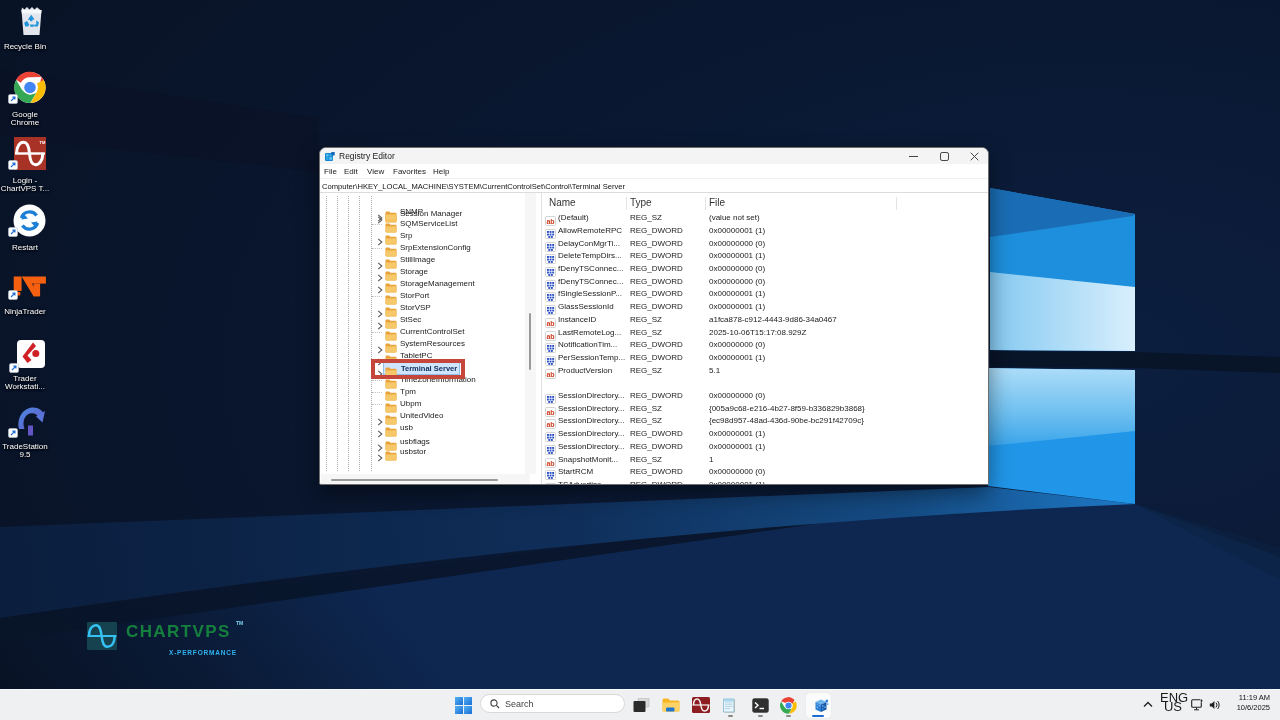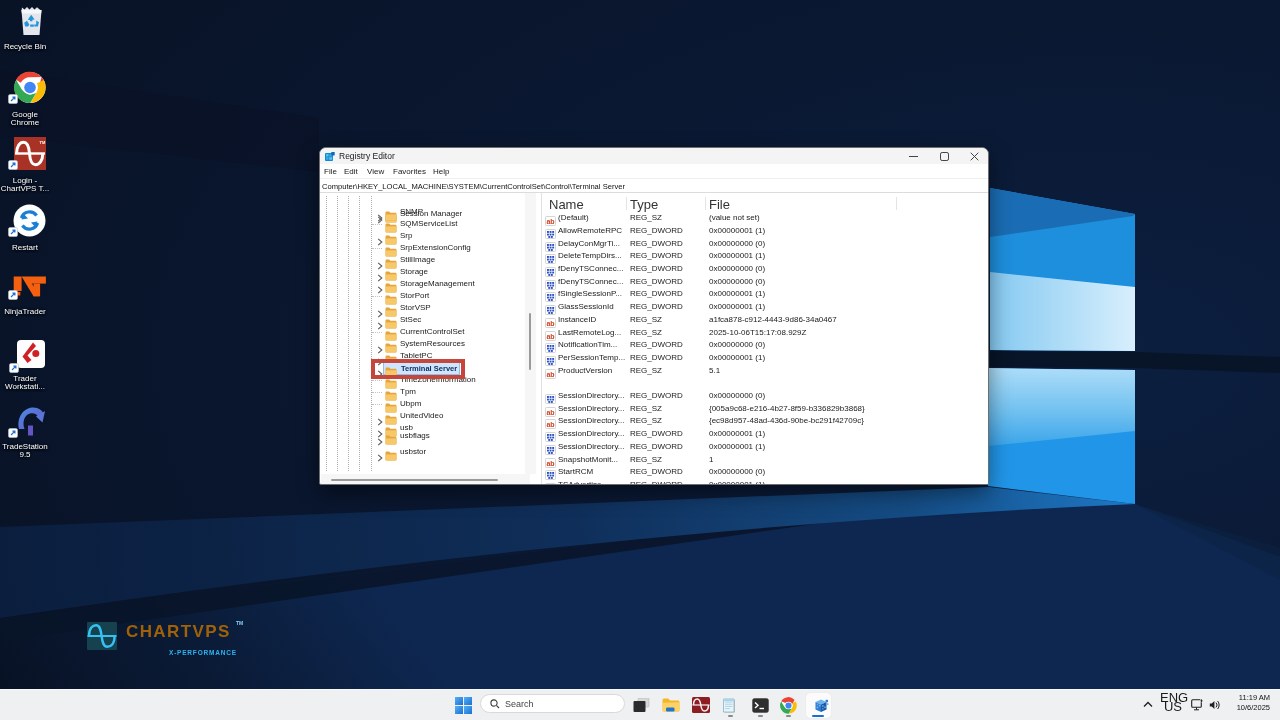--- a/index.html
+++ b/index.html
@@ -2,21 +2,21 @@
 <html><head><meta charset="utf-8"><style>
 *{margin:0;padding:0;box-sizing:border-box}
 html,body{width:1280px;height:720px;overflow:hidden}
 body{font-family:"Liberation Sans",sans-serif;position:relative;background:#0b1832}
 #wall{position:absolute;left:0;top:0}
 
 .dico{position:absolute;width:50px;text-align:center}
 .dlab{margin-top:3px;font-size:8px;line-height:7.5px;color:#fff;text-shadow:0 1px 2px rgba(0,0,0,0.95),0 0 3px rgba(0,0,0,0.8)}
 
 #clogo{position:absolute;left:87px;top:618px;width:180px;height:44px}
-#ctxt{position:absolute;left:39px;top:4px;font-size:17px;font-weight:bold;color:#a16207;letter-spacing:1.4px}
+#ctxt{position:absolute;left:39px;top:4px;font-size:17px;font-weight:bold;color:#15803d;letter-spacing:1.4px}
 #ctm{position:absolute;left:149px;top:2px;font-size:5px;font-weight:bold;color:#7fd4f6}
 #cperf{position:absolute;left:82px;top:31px;font-size:6.5px;font-weight:bold;color:#2fb3f0;letter-spacing:0.8px}
 
 #win{position:absolute;left:319px;top:147px;width:670px;height:338px;background:#fff;border:1px solid #6e6e6e;border-radius:7px 7px 2px 2px;box-shadow:0 8px 22px rgba(0,0,0,0.45);overflow:hidden}
 #tb{position:absolute;left:0;top:0;width:668px;height:16px;background:#f4f4f4;border-radius:6px 6px 0 0}
 #ttl{position:absolute;left:19px;top:3px;font-size:8.5px;color:#1a1a1a}
 #mb{position:absolute;left:0;top:16px;width:668px;height:14px;background:#fff}
 #mb span{position:absolute;top:3px;font-size:8px;color:#1a1a1a}
 #ab{position:absolute;left:0;top:30px;width:668px;height:14.5px;background:#fff;border-top:1px solid #f0f0f0;border-bottom:1px solid #dcdcdc;font-size:7.6px;color:#111;padding:3px 0 0 2px}
 #treebg{position:absolute;left:1px;top:45px;width:204px;height:281px;background:#fff}
@@ -29,21 +29,21 @@
 .tlbl{position:absolute;left:80px;top:1px;font-size:8px;color:#1a1a1a;white-space:nowrap}
 .tsel{position:absolute;left:63px;top:-0.5px;font-size:7.5px;font-weight:bold;color:#0b2a55;background:#cfe5ff;border:1px solid #8fc0ec;padding:1px 2px 1px 17px;white-space:nowrap}
 .con{position:absolute;left:52px;top:6px;width:10px;border-top:1px dotted #c3c3c3}
 #vsb{position:absolute;left:204.5px;top:45px;width:11px;height:281px;background:#f6f6f6}
 #vth{position:absolute;left:4px;top:120px;width:2.6px;height:57px;background:#9a9a9a;border-radius:2px}
 #hsb{position:absolute;left:1px;top:326px;width:209px;height:11px;background:#f6f6f6}
 #hth{position:absolute;left:10px;top:4.5px;width:167px;height:2.6px;background:#9a9a9a;border-radius:2px}
 #divider{position:absolute;left:221px;top:45px;width:1px;height:292px;background:#e0e0e0}
 #list{position:absolute;left:222px;top:45px;width:447px;height:292px;overflow:hidden;background:#fff}
 #lhead{position:absolute;left:0;top:0;width:447px;height:16px}
-#lhead span{position:absolute;top:4px;font-size:13px;color:#333}
+#lhead span{position:absolute;top:4px;font-size:10px;color:#333}
 .hsep{position:absolute;top:2px;width:1px;height:13px;background:#e4e4e4}
 .lrow{position:absolute;left:0;width:447px;height:12.7px}
 .lic{position:absolute;left:3px;top:1px}
 .ln,.lt,.ld{position:absolute;top:2px;font-size:8px;color:#1a1a1a;white-space:nowrap}
 .ln{left:16px}.lt{left:88px}.ld{left:167px}
 #redbox{position:absolute;left:51.4px;top:210.6px;width:93.4px;height:20.9px;border:4.5px solid #c5473c}
 
 #tbar{position:absolute;left:0;top:689px;width:1280px;height:31px;background:#eef0f2;border-top:1px solid rgba(255,255,255,0.6)}
 .tbi{position:absolute}
 #search{position:absolute;left:480px;top:4px;width:145px;height:19px;background:#fff;border:1px solid #d9d9d9;border-radius:10px;display:flex;align-items:center;padding-left:9px;gap:5px}
@@ -418,21 +418,21 @@
 <div class="trow" style="top:274px">
         <span style="position:absolute;left:57px;top:2px"><svg class="cv" width="6" height="8" viewBox="0 0 6 8">
             <path d="M1.2,0.8 L4.8,4 L1.2,7.2" fill="none" stroke="#595959" stroke-width="1.1"></path>
           </svg></span>
         <span style="position:absolute;left:65px;top:1px"><svg class="fo" width="12" height="10" viewBox="0 0 12 10">
             <path d="M0.5,1.5 Q0.5,0.5 1.5,0.5 L4.2,0.5 L5.4,1.8 L10.6,1.8 Q11.5,1.8 11.5,2.8 L11.5,8.5 Q11.5,9.5 10.5,9.5 L1.5,9.5 Q0.5,9.5 0.5,8.5 Z" fill="#e8a33b"></path>
             <path d="M0.5,3.6 L11.5,3.2 L11.5,8.5 Q11.5,9.5 10.5,9.5 L1.5,9.5 Q0.5,9.5 0.5,8.5 Z" fill="#f6c869"></path>
           </svg></span>
         <span class="tlbl">usb</span>
       </div>
-<div class="trow" style="top:282px">
+<div class="trow" style="top:288px">
         <span style="position:absolute;left:57px;top:2px"><svg class="cv" width="6" height="8" viewBox="0 0 6 8">
             <path d="M1.2,0.8 L4.8,4 L1.2,7.2" fill="none" stroke="#595959" stroke-width="1.1"></path>
           </svg></span>
         <span style="position:absolute;left:65px;top:1px"><svg class="fo" width="12" height="10" viewBox="0 0 12 10">
             <path d="M0.5,1.5 Q0.5,0.5 1.5,0.5 L4.2,0.5 L5.4,1.8 L10.6,1.8 Q11.5,1.8 11.5,2.8 L11.5,8.5 Q11.5,9.5 10.5,9.5 L1.5,9.5 Q0.5,9.5 0.5,8.5 Z" fill="#e8a33b"></path>
             <path d="M0.5,3.6 L11.5,3.2 L11.5,8.5 Q11.5,9.5 10.5,9.5 L1.5,9.5 Q0.5,9.5 0.5,8.5 Z" fill="#f6c869"></path>
           </svg></span>
         <span class="tlbl">usbflags</span>
       </div>
 <div class="trow" style="top:298px">

